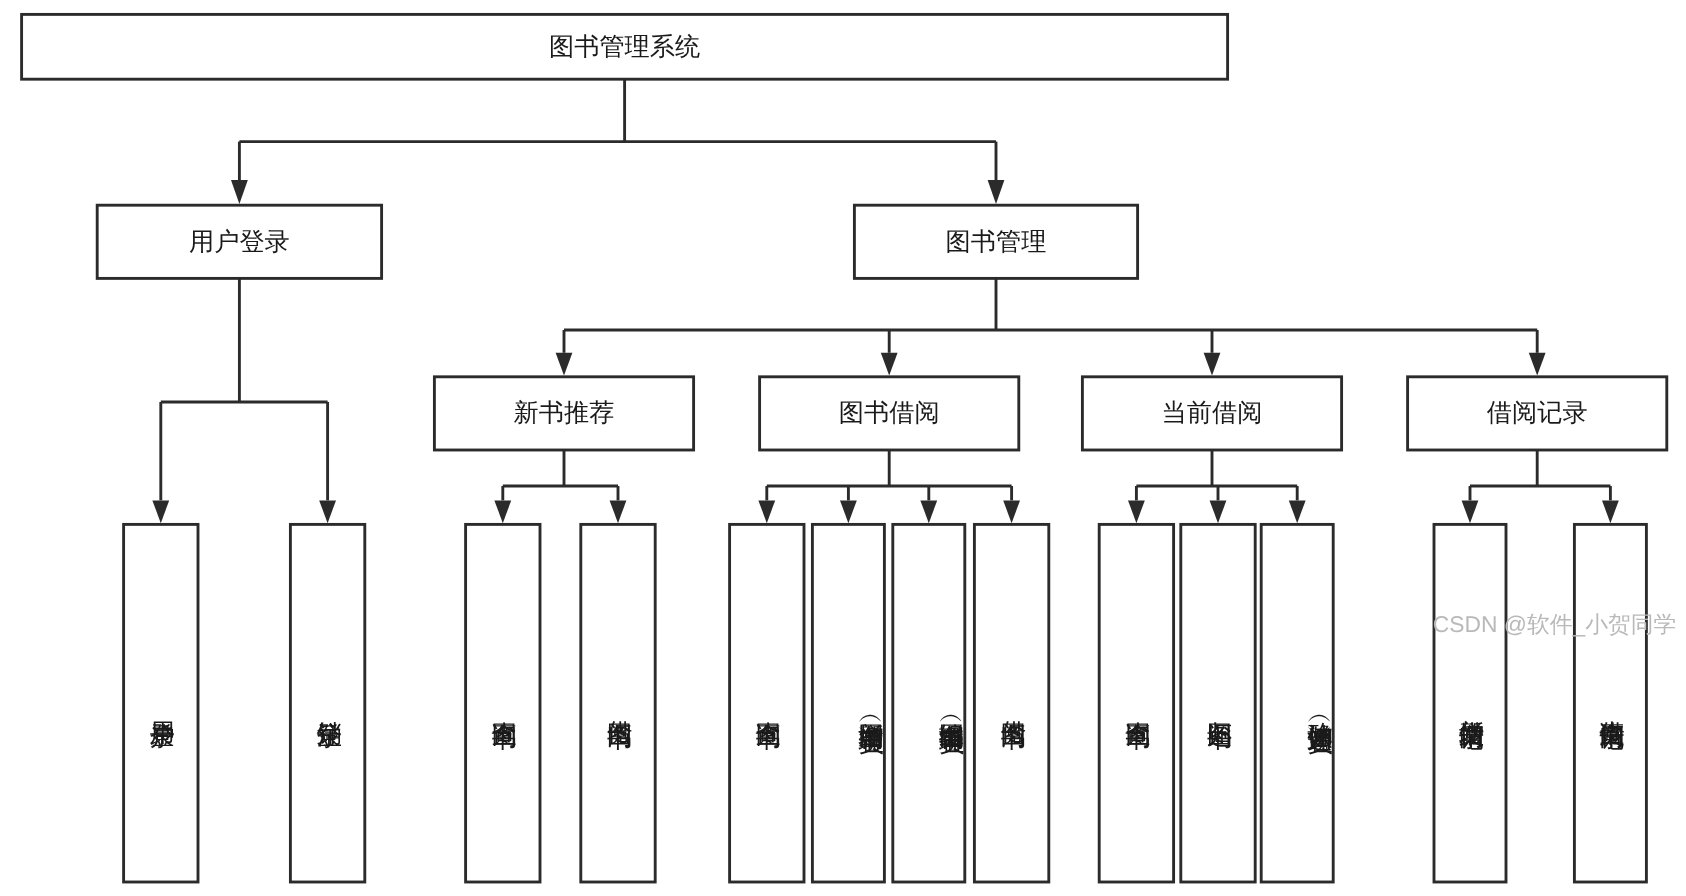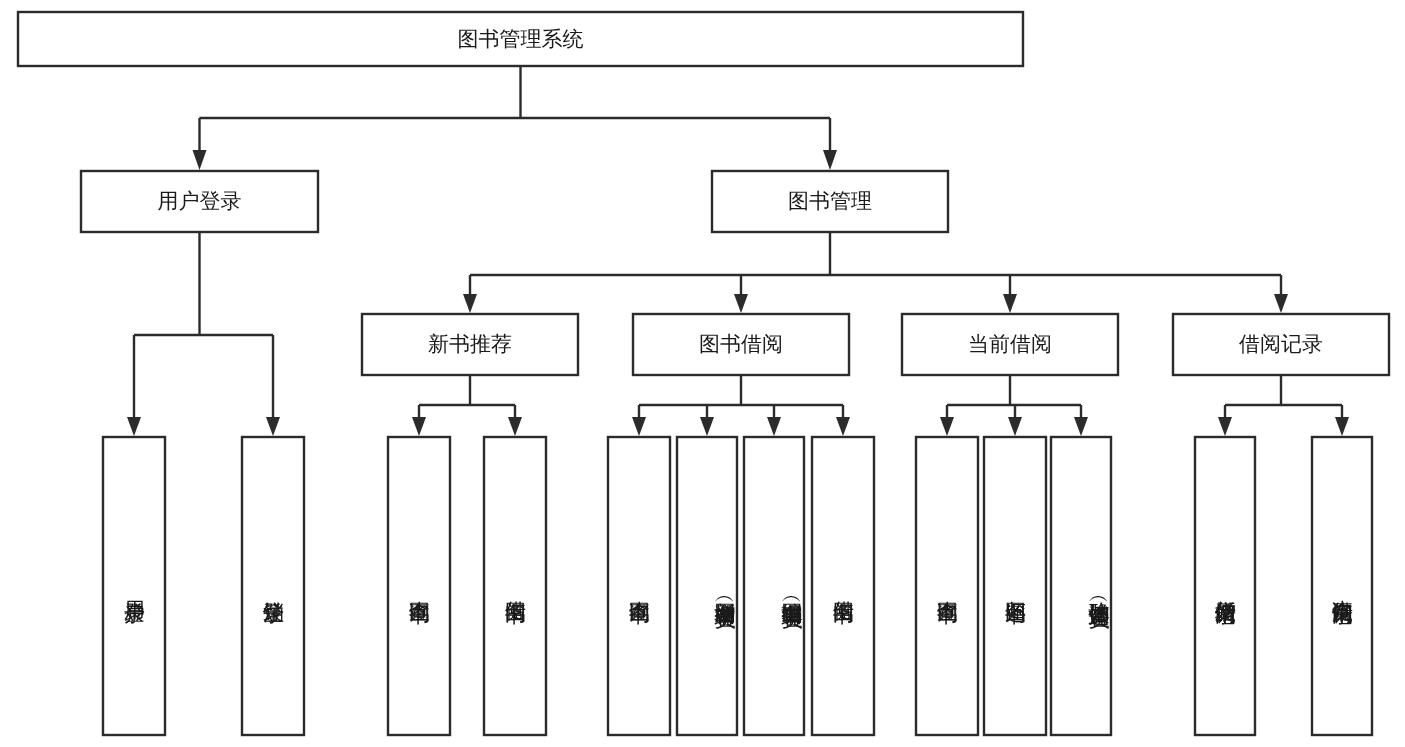--- a/index.html
+++ b/index.html
@@ -211,14 +211,15 @@
   <div class="label-vert" style="left:608px; top:437px; width:62px; height:298px; display:flex; align-items:center; justify-content:center;">查询图书</div>
   <div class="label-vert" style="left:677px; top:437px; width:60px; height:298px; display:flex; align-items:flex-start; justify-content:center; padding-top:6px; box-sizing:border-box;">新增图书（管理员）</div>
   <div class="label-vert" style="left:744px; top:437px; width:60px; height:298px; display:flex; align-items:flex-start; justify-content:center; padding-top:6px; box-sizing:border-box;">编辑图书（管理员）</div>
   <div class="label-vert" style="left:812px; top:437px; width:62px; height:298px; display:flex; align-items:center; justify-content:center;">借阅图书</div>
   <div class="label-vert" style="left:916px; top:437px; width:62px; height:298px; display:flex; align-items:center; justify-content:center;">查询图书</div>
   <div class="label-vert" style="left:984px; top:437px; width:62px; height:298px; display:flex; align-items:center; justify-content:center;">归还图书</div>
   <div class="label-vert" style="left:1051px; top:437px; width:60px; height:298px; display:flex; align-items:flex-start; justify-content:center; padding-top:6px; box-sizing:border-box;">确认归还（管理员）</div>
   <div class="label-vert" style="left:1195px; top:437px; width:60px; height:298px; display:flex; align-items:center; justify-content:center;">新增借阅记录</div>
   <div class="label-vert" style="left:1312px; top:437px; width:60px; height:298px; display:flex; align-items:center; justify-content:center;">查询借阅记录</div>
 
+  <div class="watermark">CSDN @软件_小贺同学</div>
 
 </div>
 
 </body></html>

